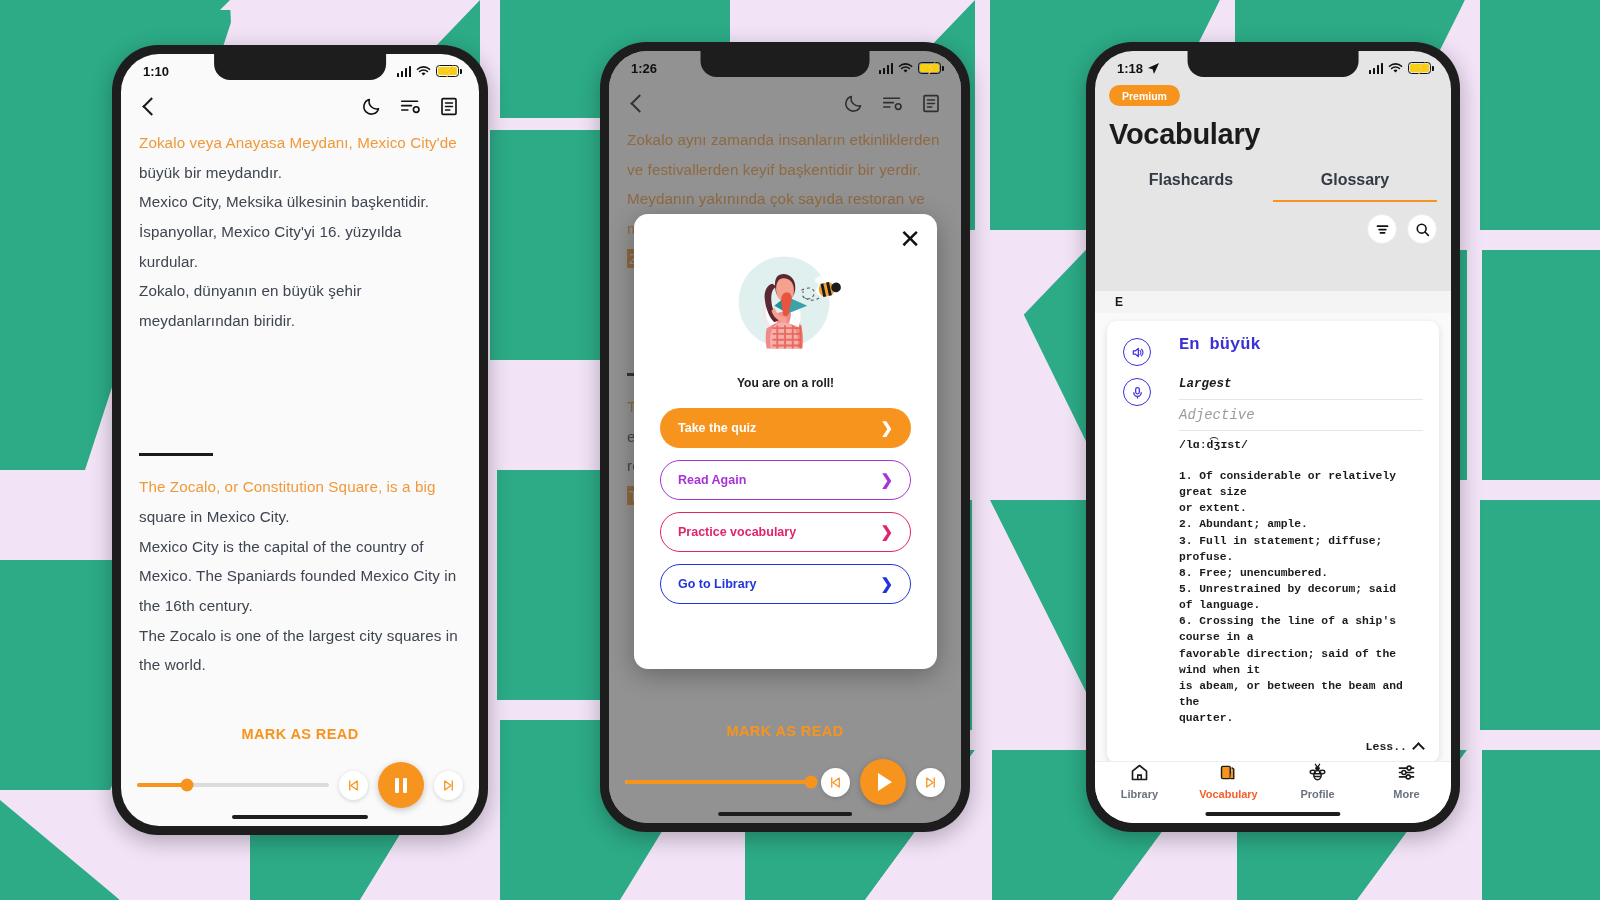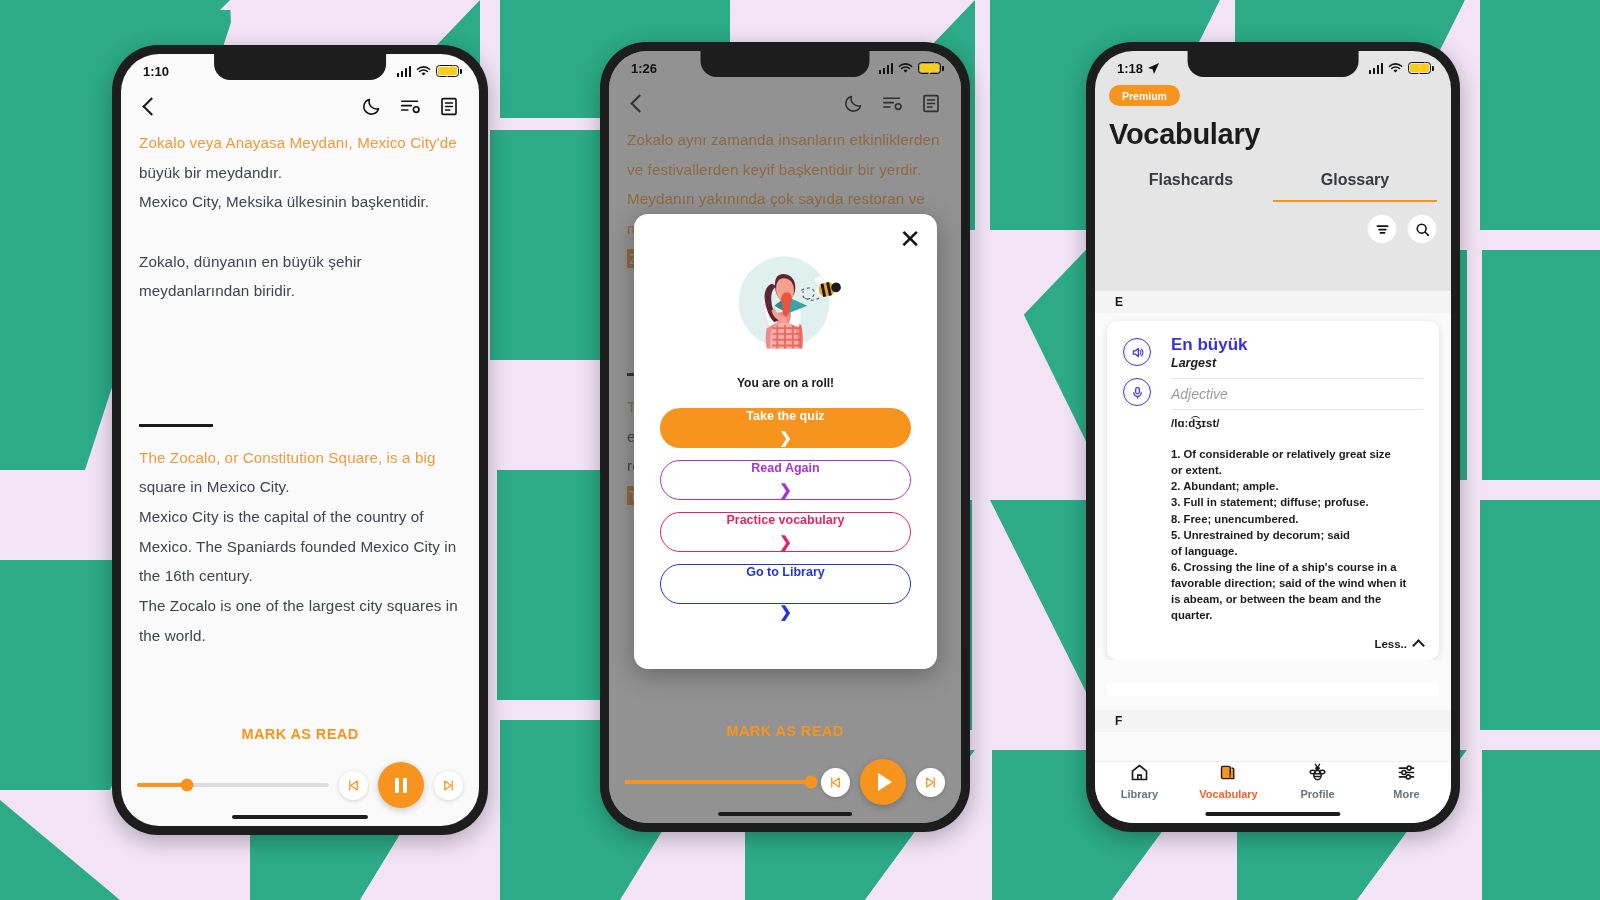--- a/index.html
+++ b/index.html
@@ -136,21 +136,21 @@
     color: #111; cursor: pointer; font-weight: 300;
   }
   .illus { width: 116px; height: 116px; margin: 30px auto 0; position: relative; }
   .roll-title {
     text-align: center; font-weight: bold; font-size: 12px; color: #1b1b1b; margin: 16px 0 18px;
   }
   .m-btns { padding: 0 26px 26px; display: flex; flex-direction: column; gap: 12px; }
   .m-btn {
     height: 40px; border-radius: 21px; display: flex; align-items: center;
     justify-content: space-between; padding: 0 17px; font-size: 12.5px;
-    font-weight: bold; cursor: pointer; border: 1.6px solid transparent; flex-direction: column;
+    font-weight: bold; cursor: pointer; border: 1.6px solid transparent;
   }
   .m-chev { font-size: 15px; font-weight: bold; }
 
   
   .vocab-head { position: absolute; top: 34px; left: 0; right: 0; padding: 0 14px; }
   .premium-pill {
     display: inline-block; background: #f7941e; color: #fff; font-size: 10.5px;
     font-weight: bold; padding: 4.5px 13px; border-radius: 11px; cursor: pointer;
   }
   .vocab-title { font-size: 29px; font-weight: bold; color: #1b1b1b; margin-top: 12px; letter-spacing:-.3px;}
@@ -166,29 +166,29 @@
     width: 30px; height: 30px; border-radius: 50%; background: #fff;
     border: 1px solid #ececec; display: flex; align-items: center; justify-content: center;
     cursor: pointer;
   }
   .letter-band {
     background: #f4f4f4; padding: 4px 20px; font-size: 12px; font-weight: bold; color: #1b1b1b;
   }
   .g-card {
     margin: 8px 12px 0; background: #fff; border-radius: 10px;
     box-shadow: 0 2px 7px rgba(0,0,0,.12); padding: 14px 16px 10px;
-    display: flex; gap: 20px;
+    display: flex; gap: 28px; font-family: Liberation Mono, monospace;
   }
   .g-icons { display: flex; flex-direction: column; gap: 12px; padding-top: 3px; }
   .round-ic {
     width: 28px; height: 28px; border-radius: 50%; border: 1.6px solid #3a32d8;
     display: flex; align-items: center; justify-content: center; cursor: pointer;
   }
   .g-word { font-size: 17px; font-weight: bold; color: #3a32d8; }
-  .g-trans { font-size: 12.5px; font-style: italic; font-weight: bold; color: #1b1b1b; margin-top: 1px; }
+  .g-trans { font-size: 12.5px; font-style: italic; font-weight: bold; color: #1b1b1b; margin-top: 23px; }
   .g-pos { font-size: 14px; font-style: italic; color: #9b9b9b; padding: 7px 0; }
   .divline { height: 1px; background: #e6e6e6; }
   .g-phon { font-size: 11.5px; font-weight: bold; color: #1b1b1b; padding: 7px 0 0; }
   .g-defs { font-size: 11.3px; font-weight: bold; color: #1b1b1b; line-height: 1.43; margin-top: 17px; }
   .less-row {
     display: flex; align-items: center; justify-content: flex-end; gap: 7px;
     font-size: 11.5px; font-weight: bold; color: #1b1b1b; margin-top: 14px; cursor: pointer;
   }
   .chev-up { width: 9px; height: 9px; border-left: 2px solid #1b1b1b; border-top: 2px solid #1b1b1b;
     transform: rotate(45deg); margin-bottom: -3px;}
@@ -300,21 +300,21 @@
           <rect x="3" y="3" width="16" height="18" rx="1.4" fill="none" stroke="#111" stroke-width="1.9"></rect>
           <path d="M7 8h8M7 12h8M7 16h5" stroke="#111" stroke-width="1.7" stroke-linecap="round"></path>
         </svg>
       </div>
     </div>
 
     <div class="reader-body">
       <p class="para">
         <span class="hl">Zokalo veya Anayasa Meydanı, Mexico City'de</span><span> büyük bir meydandır.</span><br>
         <span>Mexico City, Meksika ülkesinin başkentidir.</span><br>
-        <br>
+        <span>İspanyollar, Mexico City'yi 16. yüzyılda kurdular.</span><br>
         <span>Zokalo, dünyanın en büyük şehir</span><br>
         <span>meydanlarından biridir.</span>
       </p>
       <div class="gap-lg"></div>
       <div class="rule"></div>
       <p class="para">
         <span class="hl">The Zocalo, or Constitution Square, is a big</span><span> square in Mexico City.</span><br>
         <span>Mexico City is the capital of the country of</span><br>
         <span>Mexico. The Spaniards founded Mexico City in</span><br>
         <span>the 16th century.</span><br>

